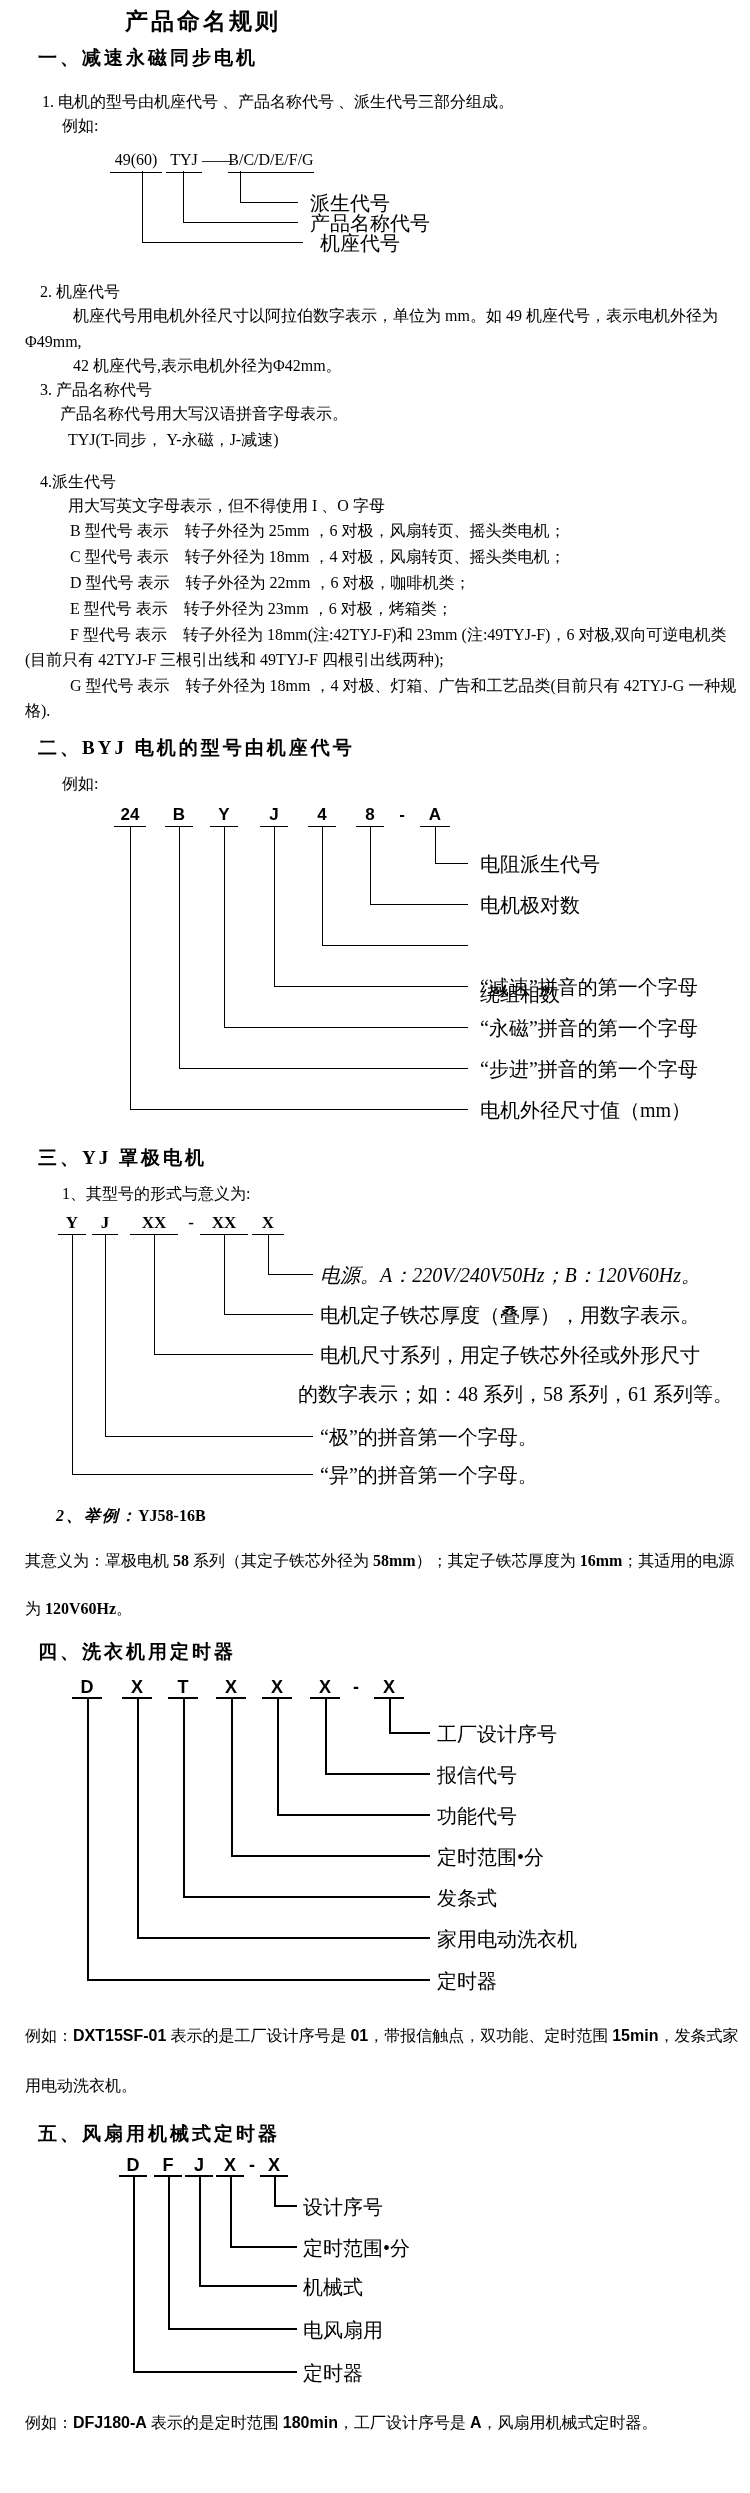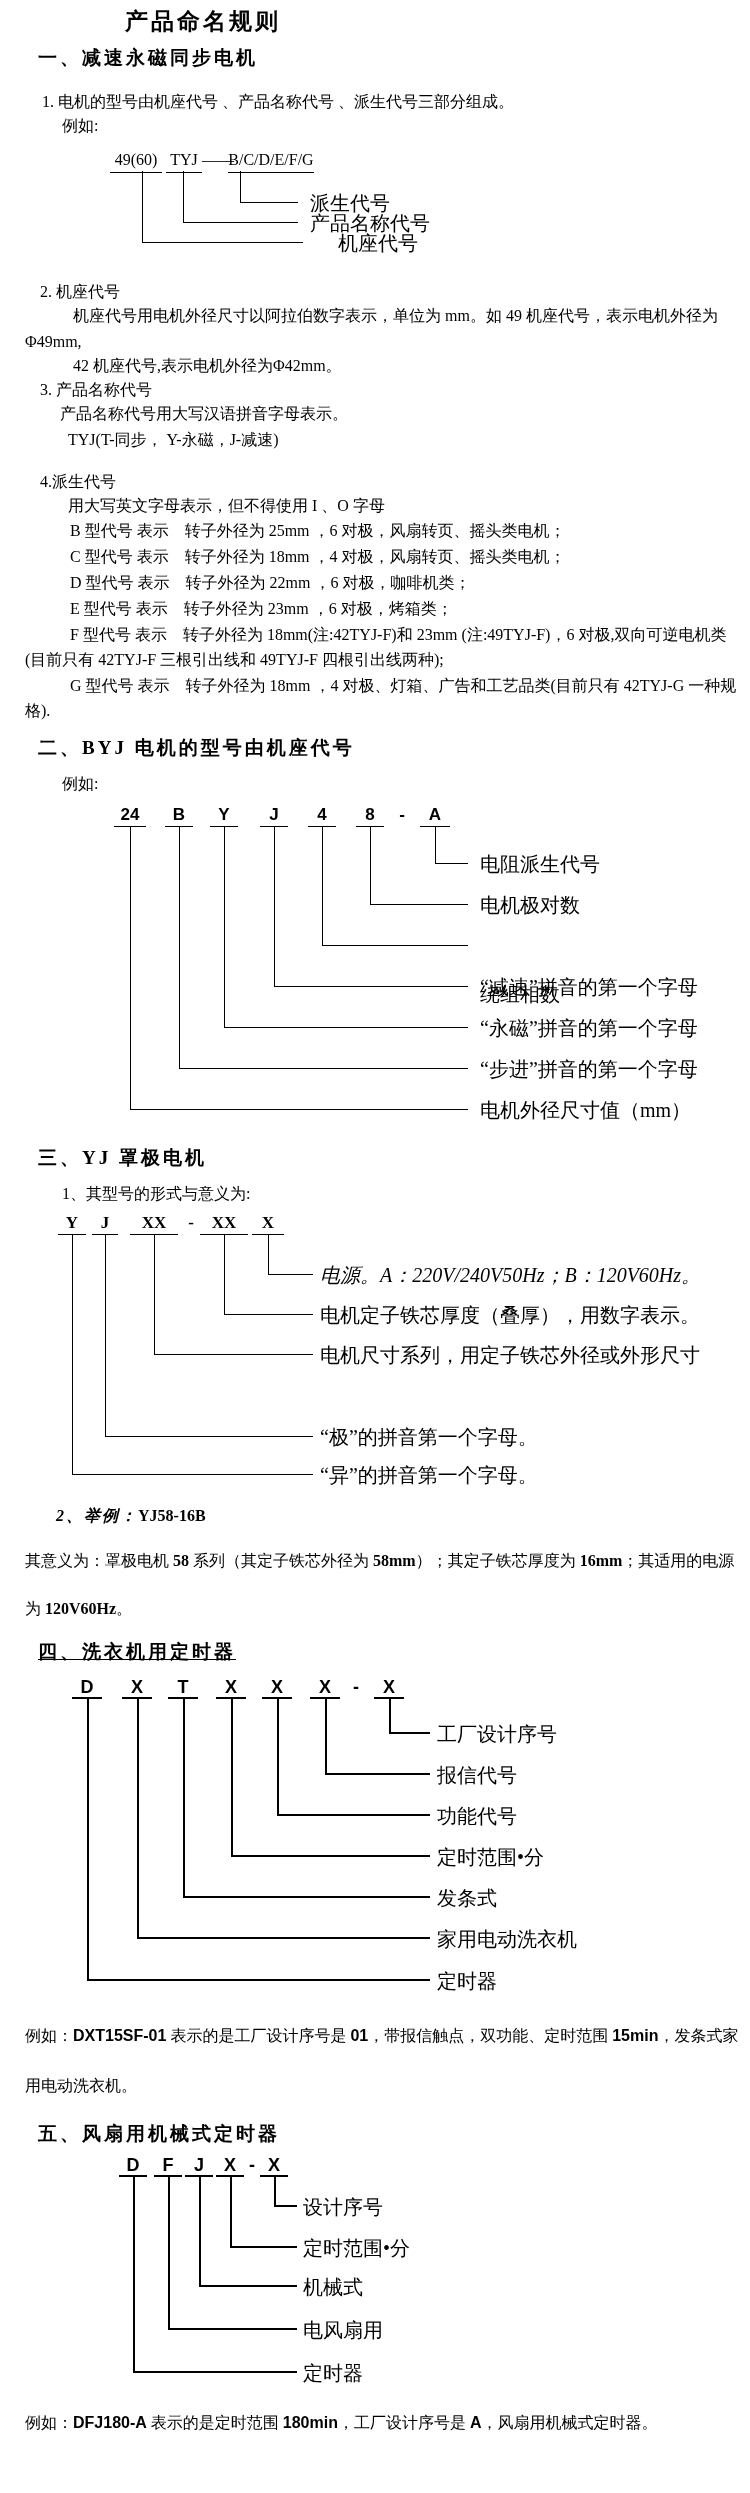--- a/index.html
+++ b/index.html
@@ -8,21 +8,21 @@
     width:750px; height:2493px; overflow:hidden;
     color:#000;
     font-family:"Liberation Serif","DejaVu Serif",serif;
     font-size:16px;
   }
   .title { font-size:23px; font-weight:bold; letter-spacing:3px; margin:6px 0 0 125px; width:max-content; }
   .cal   { font-size:19px; font-weight:bold; letter-spacing:3px; width:max-content; }
   .h1 { margin:8px  0 0 38px; }
   .h2 { margin:12px 0 0 38px; }
   .h3 { margin:10px 0 0 38px; }
-  .h4 { margin:6px  0 0 38px;text-decoration:underline; }
+  .h4 { margin:6px  0 0 38px; }
   .h5 { margin:10px 0 0 38px; }
   p { line-height:22px; }
   .p-intro  { margin:20px 0 0 42px; }
   .p-eg1    { margin:2px  0 0 62px; }
   .p-num    { margin:20px 0 0 40px; }
   .p-num2   { margin:2px  0 0 40px; }
   .p-body   { margin:2px  0 0 60px; }
   .p-tyj    { margin:4px  0 0 68px; }
   .p-wrap   { margin:0 0 0 25px; width:722px; text-indent:48px; line-height:26px; }
   .p-42     { margin:0 0 0 73px; }
@@ -67,21 +67,21 @@
 <div class="diagram d1">
   <span class="dc f-serif u" style="left:110px;width:52px;">49(60)</span>
   <span class="dc f-serif u" style="left:166px;width:36px;">TYJ</span>
   <span class="dc f-serif" style="left:202px;width:26px;">——</span>
   <span class="dc f-serif u" style="left:228px;width:86px;">B/C/D/E/F/G</span>
   <i class="conn" style="left:240px;top:20px;width:58px;height:32px;"></i>
   <i class="conn" style="left:183px;top:20px;width:115px;height:52px;"></i>
   <i class="conn" style="left:142px;top:20px;width:161px;height:72px;"></i>
   <span class="dl" style="left:310px;top:41px;">派生代号</span>
   <span class="dl" style="left:310px;top:61px;">产品名称代号</span>
-  <span class="dl" style="left:338px;top:81px;text-align:right;">机座代号</span>
+  <span class="dl" style="left:320px;top:81px;text-align:right;">机座代号</span>
 </div>
 
 <p class="p-num">2. 机座代号</p>
 <p class="p-wrap">机座代号用电机外径尺寸以阿拉伯数字表示，单位为 mm。如 49 机座代号，表示电机外径为Φ49mm,</p>
 <p class="p-42">42 机座代号,表示电机外径为Φ42mm。</p>
 <p class="p-num2">3. 产品名称代号</p>
 <p class="p-body">产品名称代号用大写汉语拼音字母表示。</p>
 <p class="p-tyj">TYJ(T-同步， Y-永磁，J-减速)</p>
 <p class="p-num">4.派生代号</p>
 <p class="p-derive">用大写英文字母表示，但不得使用 I 、O 字母</p>
@@ -131,20 +131,21 @@
   <span class="dc f-serif-b u" style="left:200px;width:48px;">XX</span>
   <span class="dc f-serif-b u" style="left:252px;width:32px;">X</span>
   <i class="conn" style="left:268px;top:21px;width:45px;height:41px;"></i>
   <i class="conn" style="left:224px;top:21px;width:89px;height:81px;"></i>
   <i class="conn" style="left:154px;top:21px;width:159px;height:121px;"></i>
   <i class="conn" style="left:105px;top:21px;width:208px;height:203px;"></i>
   <i class="conn" style="left:72px;top:21px;width:241px;height:241px;"></i>
   <span class="dl" style="left:320px;top:51px;font-style:italic;">电源。A：220V/240V50Hz；B：120V60Hz。</span>
   <span class="dl" style="left:320px;top:91px;">电机定子铁芯厚度（叠厚），用数字表示。</span>
   <span class="dl" style="left:320px;top:131px;text-align:center;">电机尺寸系列，用定子铁芯外径或外形尺寸</span>
+  <span class="dl" style="left:298px;top:170px;">的数字表示；如：48 系列，58 系列，61 系列等。</span>
   <span class="dl" style="left:320px;top:213px;">“极”的拼音第一个字母。</span>
   <span class="dl" style="left:320px;top:251px;">“异”的拼音第一个字母。</span>
 </div>
 
 <p class="p-sub2"><span class="pfx">2、举例：</span><span>YJ58-16B</span></p>
 <p class="p-mean"><span>其意义为：罩极电机 </span><span class="bserif">58</span><span> 系列（其定子铁芯外径为 </span><span class="bserif">58mm</span><span>）；其定子铁芯厚度为 </span><span class="bserif">16mm</span><span>；其适用的电源为 </span><span class="bserif">120V60Hz</span><span>。</span></p>
 
 <div class="cal h4">四、洗衣机用定时器</div>
 
 <div class="diagram d4">

